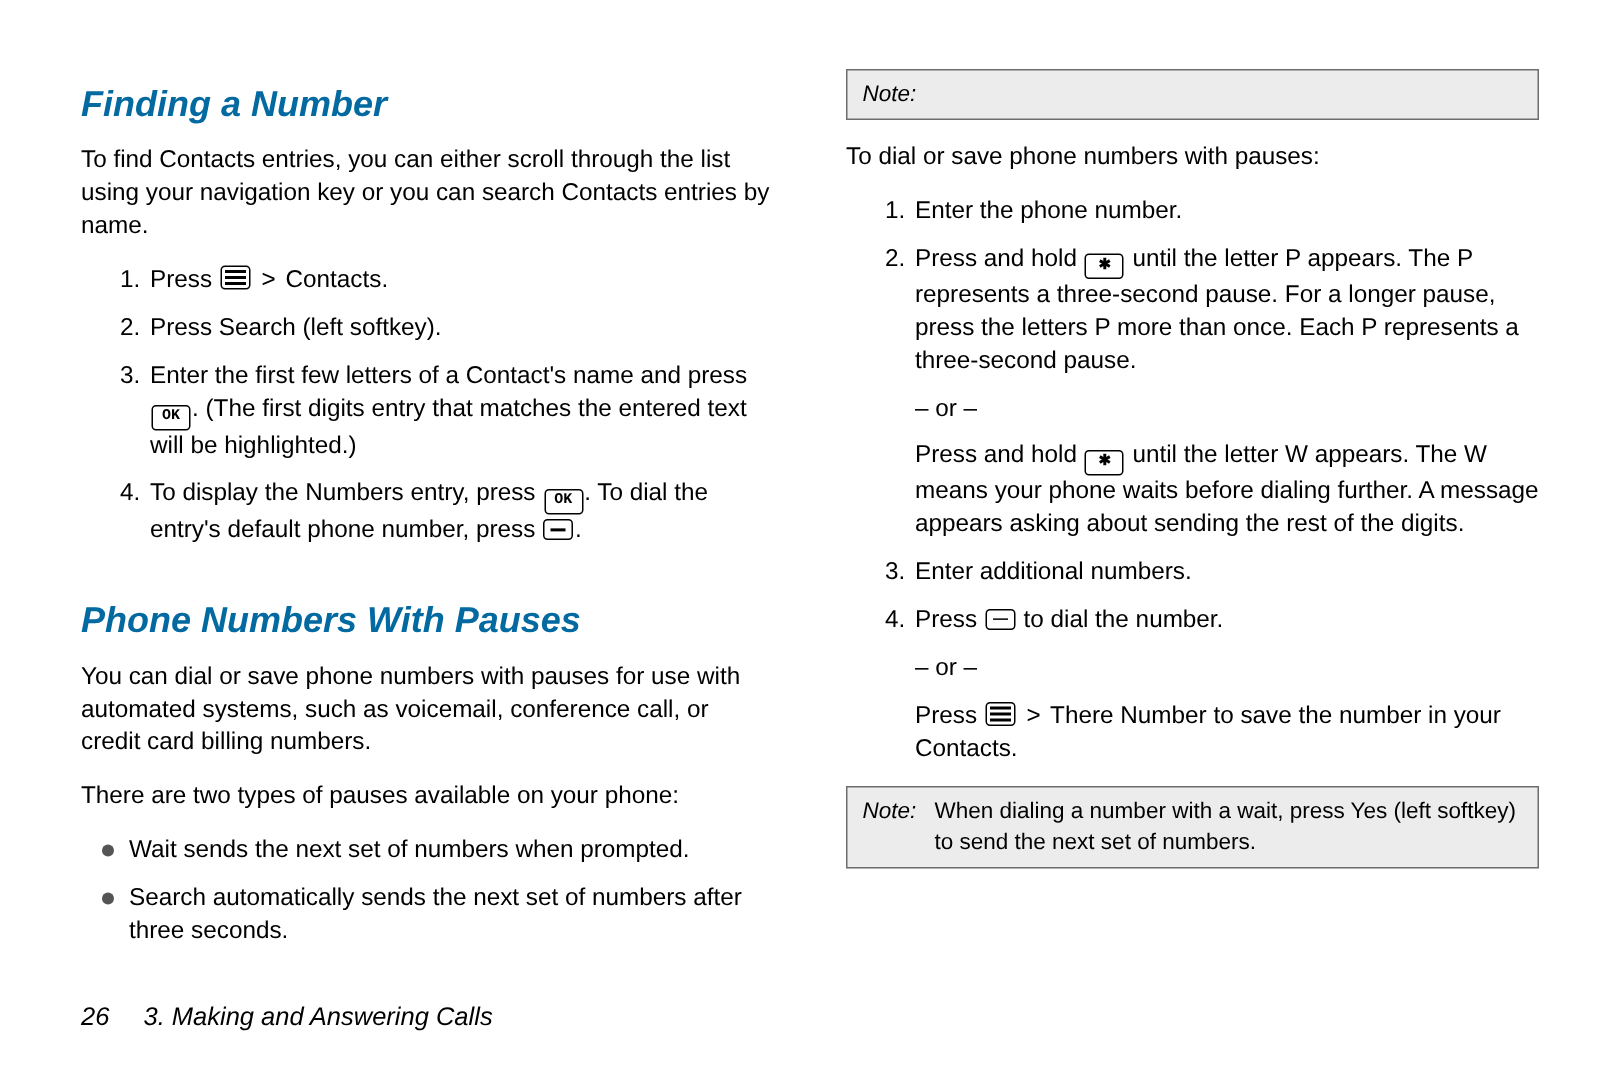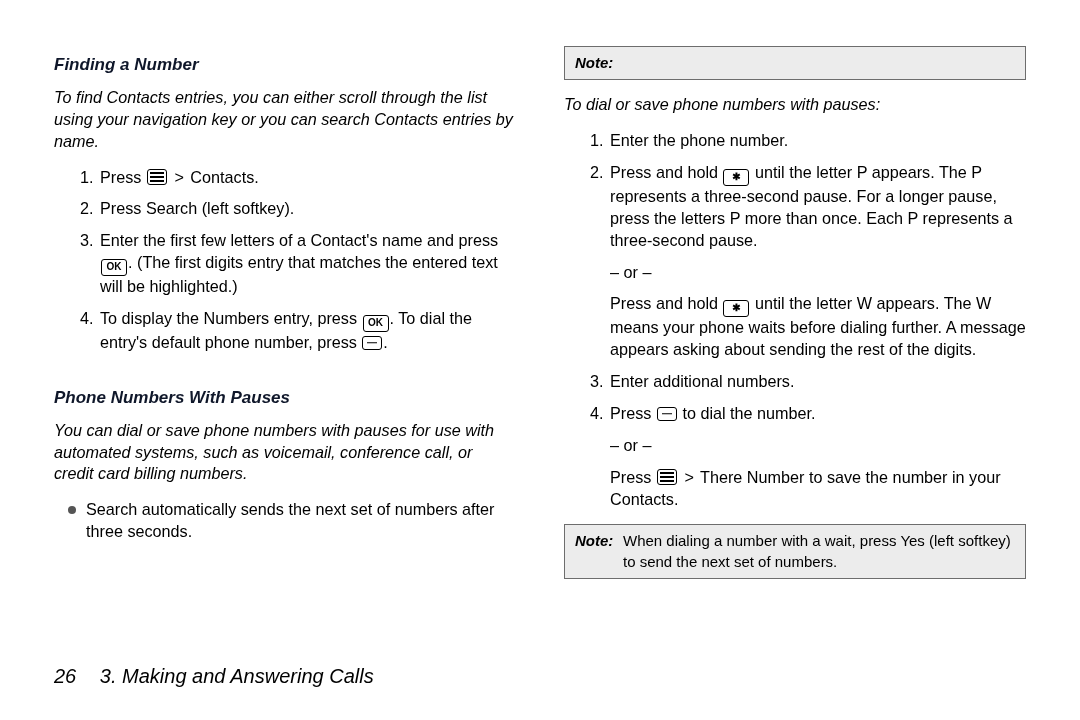--- a/index.html
+++ b/index.html
@@ -4,48 +4,48 @@
 <style>
   html,body{margin:0;padding:0;width:1080px;height:720px;background:#fff;
     font-family:Arial,Helvetica,sans-serif;color:#000;font-size:16.2px;
     line-height:1.35;}
   .page{display:flex;padding:46px 54px 0 54px;box-sizing:border-box;
     height:720px;position:relative;}
   .col{flex:1;min-width:0;}
   .col.left{padding-right:24px;}
   .col.right{padding-left:24px;}
   h2.section{font-family:Arial,Helvetica,sans-serif;font-style:italic;
-    font-weight:600;font-size:17px;margin:8px 0 10px 0;color:#0f172a;}
+    font-weight:600;font-size:24px;margin:8px 0 10px 0;color:#0369a1;}
   h2.section.tight{margin-top:33px;}
-  p.body{margin:0 0 14px 0;font-style:italic;}
+  p.body{margin:0 0 14px 0;}
   ol.steps{margin:0 0 14px 0;padding-left:44px;}
   ol.steps>li{margin-bottom:10px;padding-left:2px;}
   ul.bul{margin:0 0 14px 0;padding-left:18px;list-style:none;}
   ul.bul>li{position:relative;margin-bottom:10px;padding-left:14px;}
   ul.bul>li:before{content:"";position:absolute;left:-4px;top:7px;
     width:8px;height:8px;border-radius:50%;background:#555;}
   .bold{font-weight:normal;}
   .notebox{border:1px solid #6d6d6d;background:#ececec;
     padding:6px 10px 6px 10px;margin:0 0 14px 0;font-size:15px;line-height:1.35;
     display:flex;}
-  .notebox .nl{font-style:italic;font-weight:700;min-width:48px;}
+  .notebox .nl{font-style:italic;font-weight:400;min-width:48px;}
   .notebox .nt{flex:1;}
   .footer{position:absolute;left:54px;bottom:30px;font-style:italic;
-    font-size:20px;}
+    font-size:17px;}
   .footer .pn{font-weight:500;margin-right:18px;}
   
   .key{display:inline-block;vertical-align:-2px;height:15px;min-width:18px;
     border:1.3px solid #000;border-radius:3px;margin:0 1px;font-size:10px;
     font-weight:bold;line-height:13px;text-align:center;padding:0 2px;
     background:#fff;box-sizing:content-box;}
   .key.menu{width:16px;height:14px;padding:0;position:relative;}
   .key.menu:before{content:"";position:absolute;left:2px;top:2px;right:2px;
     height:2px;background:#000;box-shadow:0 4px 0 #000,0 8px 0 #000;}
   .key.menu:after{content:"";}
-  .key.ok{padding:0 3px;}
+  .key.ok{padding:0 3px;font-family:Liberation Mono, monospace;}
   .key.dash{width:16px;height:12px;padding:0;position:relative;}
   .key.dash:before{content:"";position:absolute;left:4px;right:4px;top:50%;
     height:1.5px;background:#000;transform:translateY(-50%);}
   .key.star{padding:0 3px;}
   .gt{margin:0 2px;}
   .intro{margin-bottom:10px;}
 </style>
 </head>
 <body>
 
@@ -70,22 +70,26 @@
       </li>
       <li>
         <span>To display the Numbers entry, press </span><span class="key ok">OK</span><span>. To dial the entry's default phone number, press </span><span class="key dash"></span><span>.</span>
       </li>
     </ol>
 
     <h2 class="section tight">Phone Numbers With Pauses</h2>
 
     <p class="body">You can dial or save phone numbers with pauses for use with automated systems, such as voicemail, conference call, or credit card billing numbers.</p>
 
+    <p class="body">There are two types of pauses available on your phone:</p>
 
     <ul class="bul">
+      <li>
+        <span class="bold">Wait</span><span> sends the next set of numbers when prompted.</span>
+      </li>
       <li>
         <span class="bold">Search</span><span> automatically sends the next set of numbers after three seconds.</span>
       </li>
     </ul>
   </div>
 
   <div class="col right">
 
     <div class="notebox">
       <div class="nl">Note:</div>

